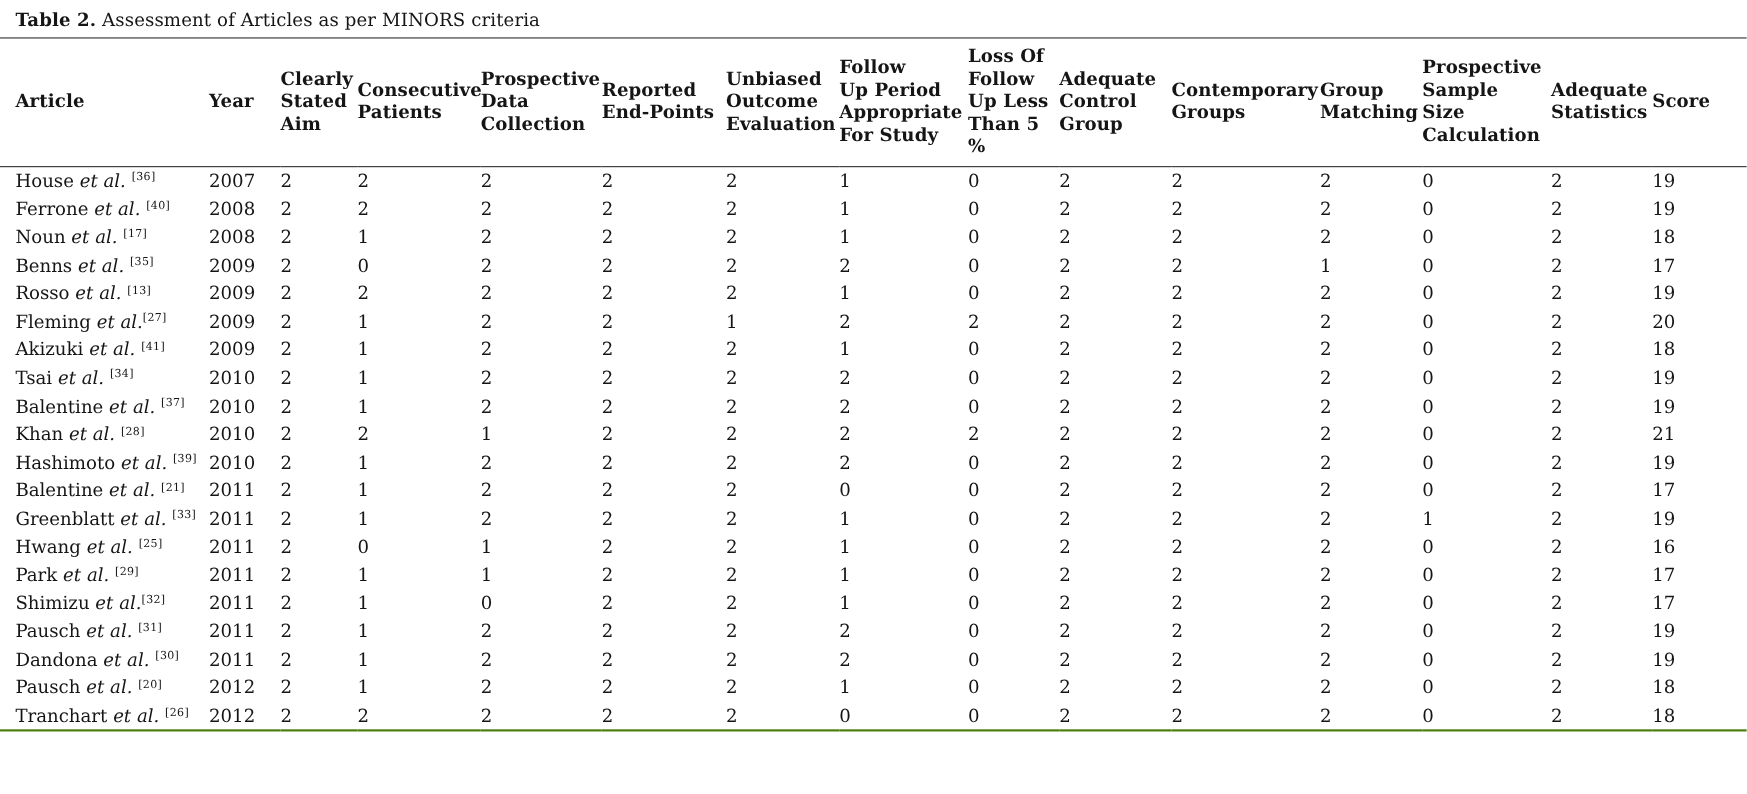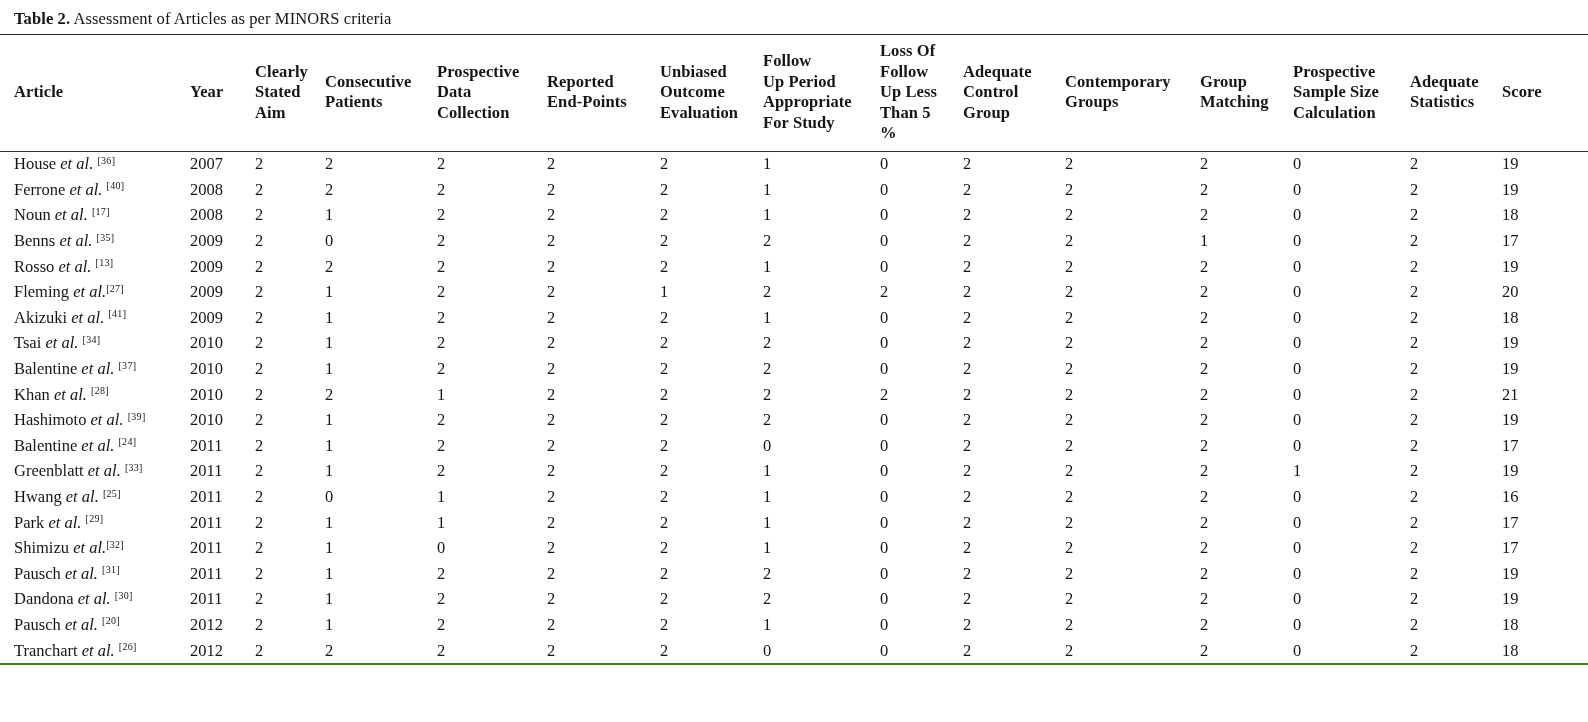--- a/index.html
+++ b/index.html
@@ -11,21 +11,20 @@
     width: 1588px;
     height: 722px;
     overflow: hidden;
     font-family: "DejaVu Serif", "Liberation Serif", serif;
     color: #151515;
   }
   .page {
     width: 1588px;
     height: 722px;
     box-sizing: border-box;
-    font-family: Liberation Serif, serif;
   }
   .table-title {
     font-size: 16.5px;
     line-height: 20px;
     padding: 9px 0 5px 14px;
     border-bottom: 1px solid #2e2e2e;
     letter-spacing: 0.1px;
   }
   .table-title .bold { font-weight: bold; }
   table {
@@ -311,21 +310,21 @@
           <td>2</td>
           <td>0</td>
           <td>2</td>
           <td>2</td>
           <td>2</td>
           <td>0</td>
           <td>2</td>
           <td>19</td>
         </tr>
         <tr>
-          <td><span>Balentine</span> <span class="etal">et al.</span> <sup class="cite">[24]</sup></td>
+          <td><span>Balentine</span> <span class="etal">et al.</span> <sup class="cite">[21]</sup></td>
           <td>2011</td>
           <td>2</td>
           <td>1</td>
           <td>2</td>
           <td>2</td>
           <td>2</td>
           <td>0</td>
           <td>0</td>
           <td>2</td>
           <td>2</td>

